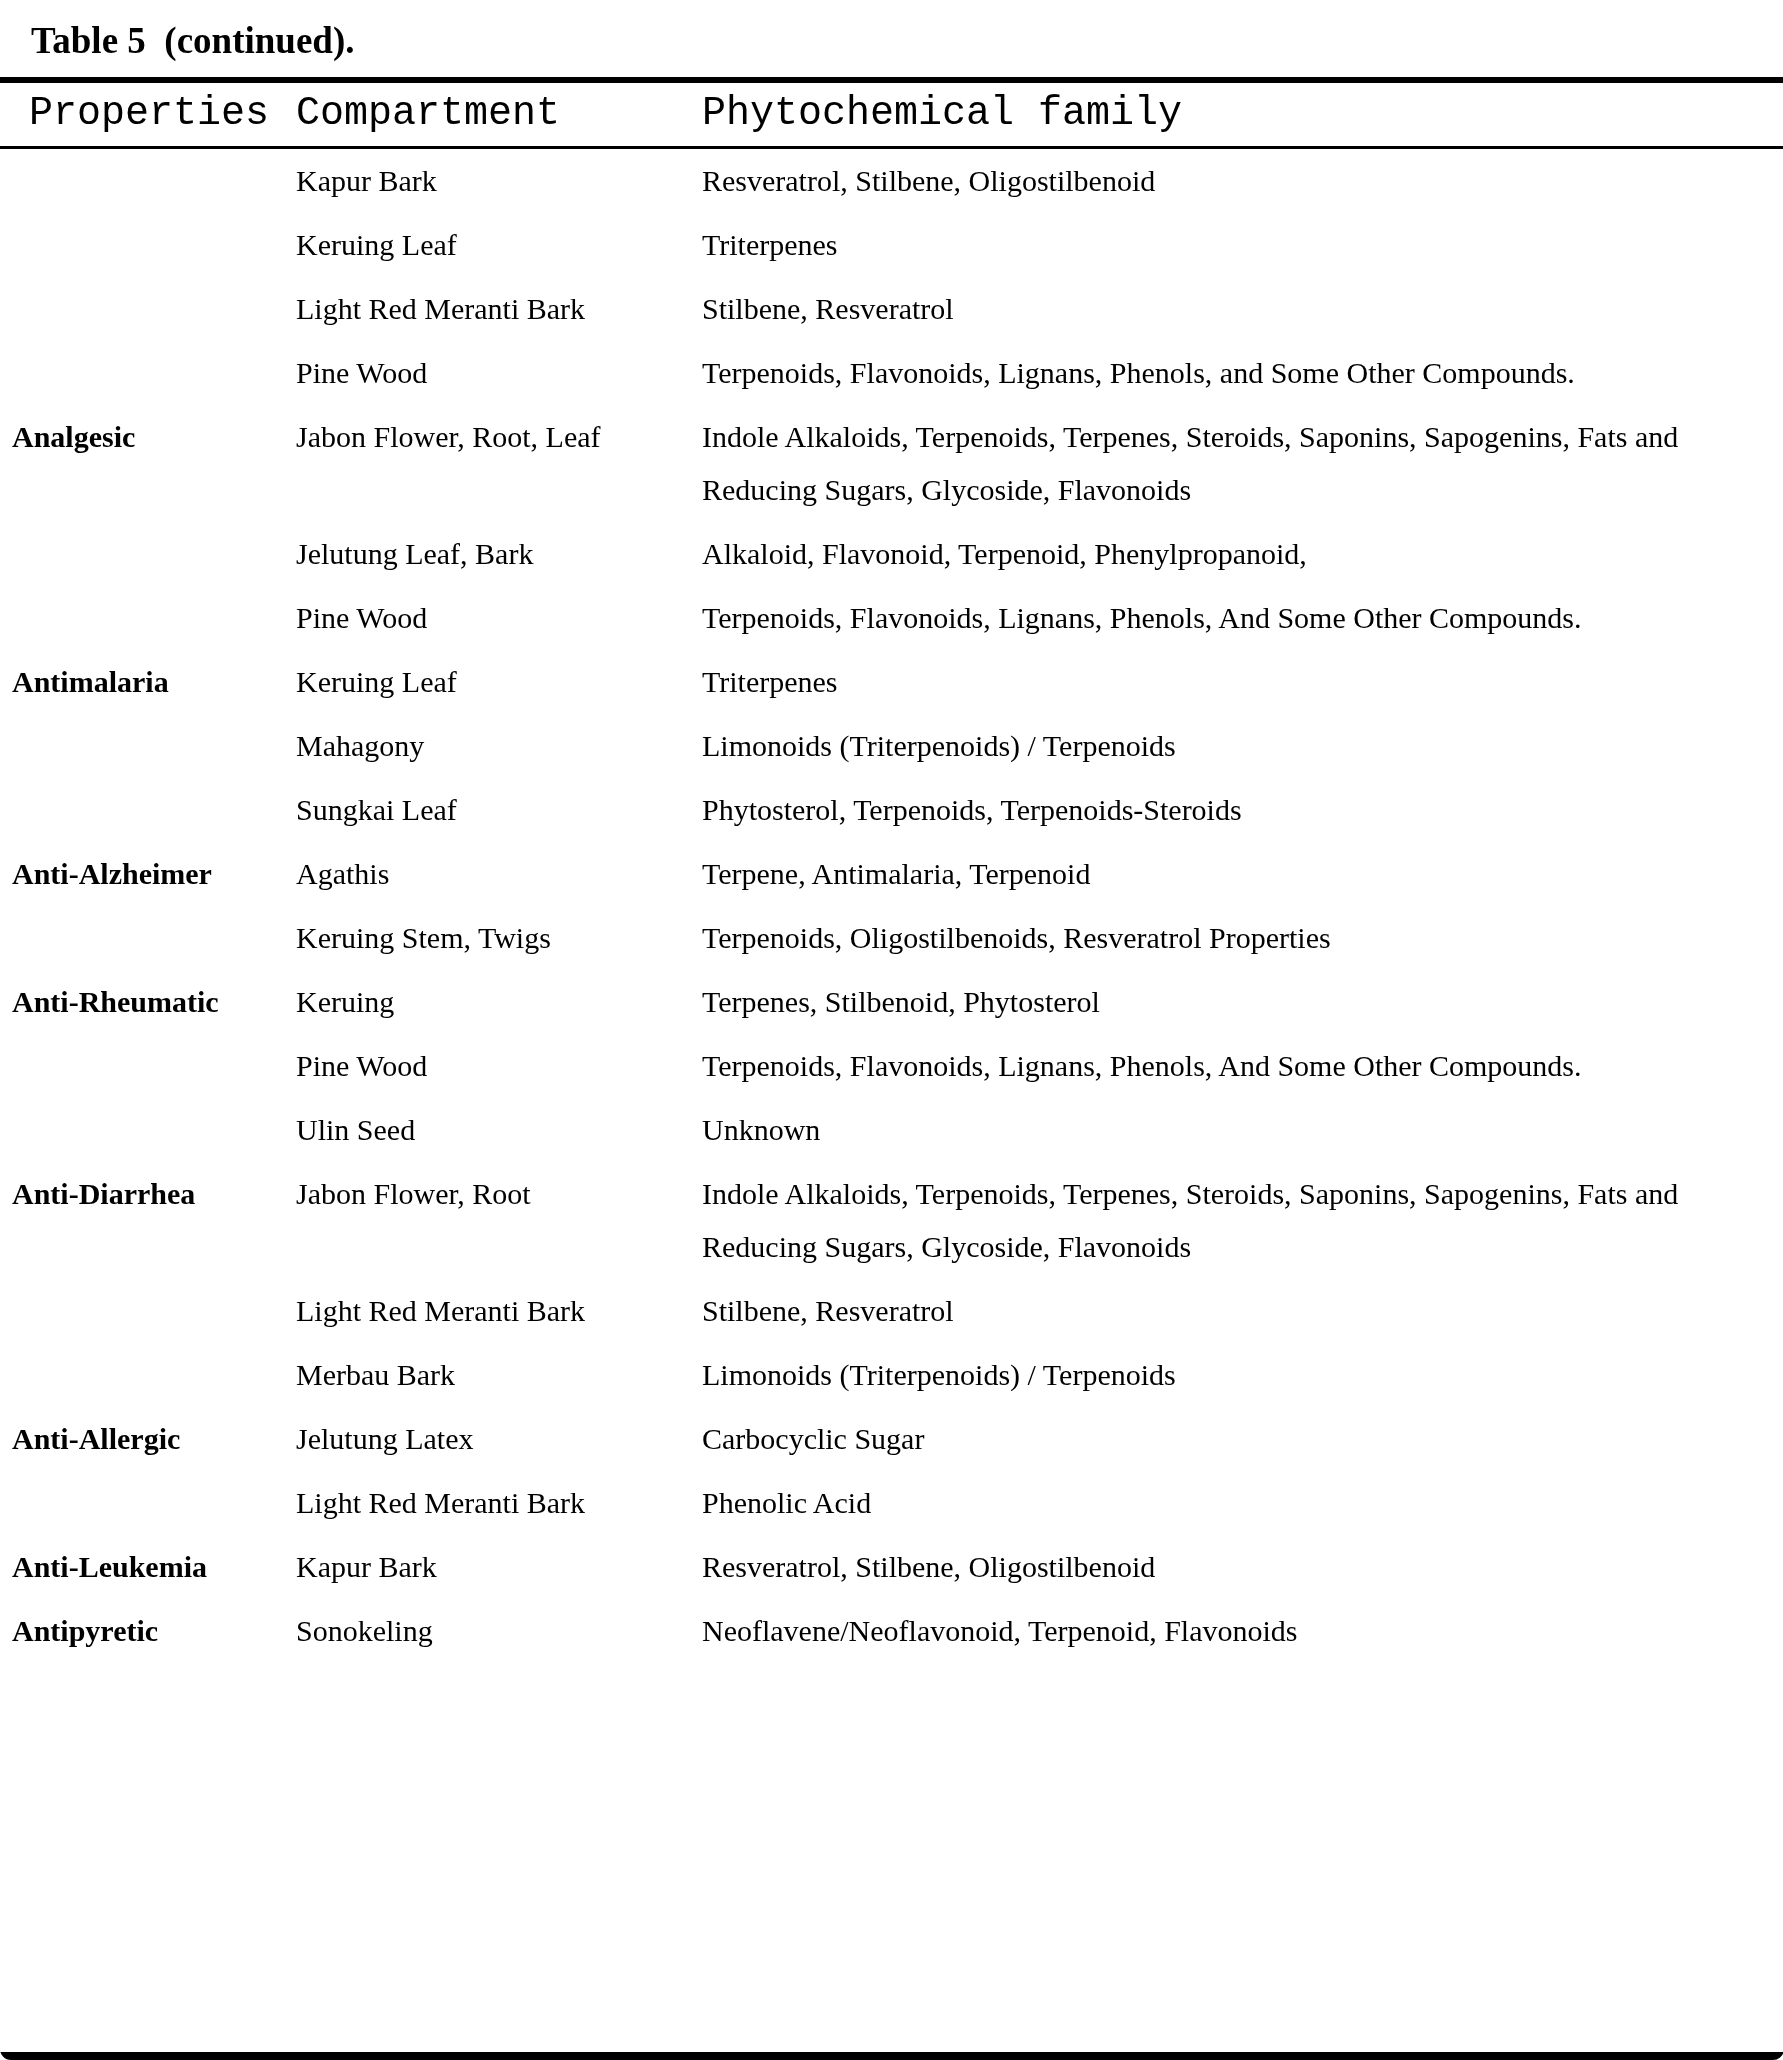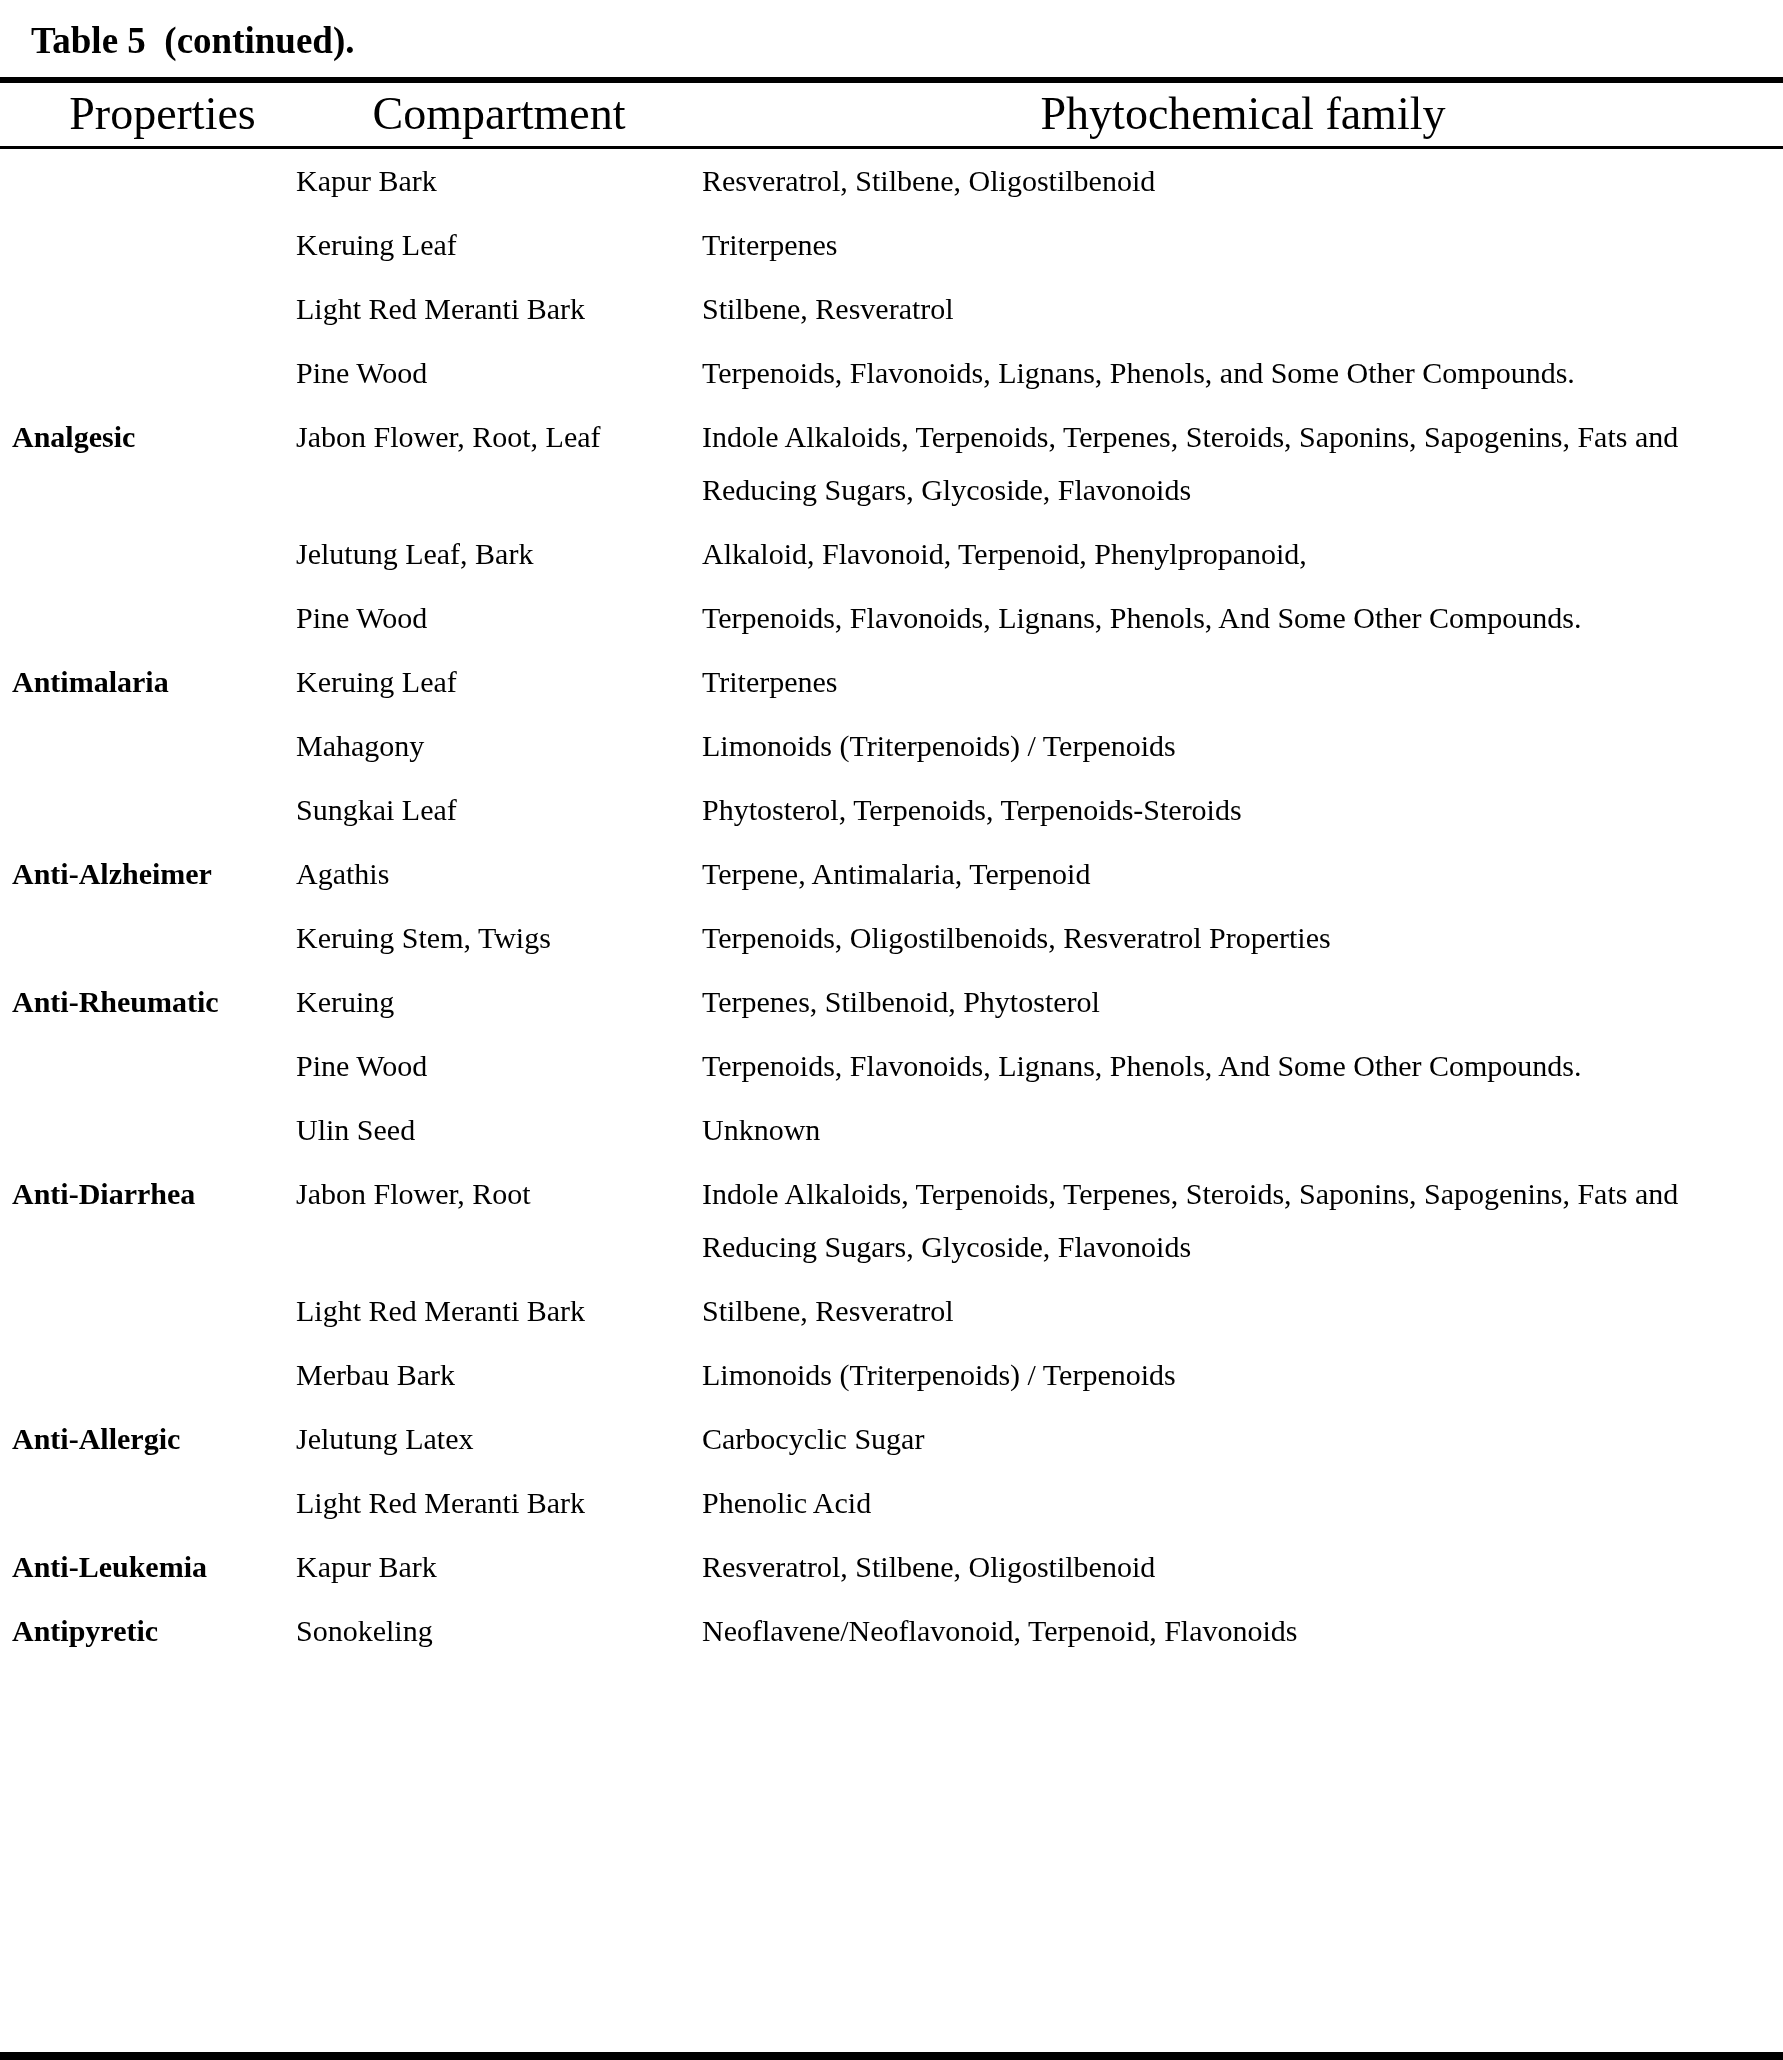--- a/index.html
+++ b/index.html
@@ -11,45 +11,47 @@
     position: relative;
     width: 1784px;
     height: 2060px;
     background: #ffffff;
     color: #000000;
     font-family: "Liberation Serif", "DejaVu Serif", serif;
     display: flex;
     flex-direction: column;
     overflow: hidden;
     box-sizing: border-box;
+    border-radius: 11px;
   }
   .title {
     font-weight: bold;
     font-size: 37px;
     line-height: 42px;
     padding: 20px 0 14.6px 31px;
     white-space: pre;
   }
   table.phyto {
     width: 1784px;
     border-collapse: collapse;
     table-layout: fixed;
     border-top: 6.4px solid #000000;
   }
   col.c-prop { width: 296px; }
   col.c-comp { width: 406px; }
   col.c-fam  { width: 1082px; }
   thead th {
     font-weight: normal;
-    font-size: 46px;
+    font-size: 40px;
     line-height: 46px;
-    text-align: center;
+    text-align: left;
     vertical-align: top;
     padding: 8.2px 0 9.1px 0;
     border-bottom: 3.7px solid #000000;
+    font-family: Liberation Mono, monospace;
   }
   th.h-prop { padding-left: 29px; }
   tbody td {
     font-size: 30px;
     line-height: 53px;
     vertical-align: top;
     padding: 5.5px 0 5.5px 0;
   }
   td.prop {
     font-weight: bold;

